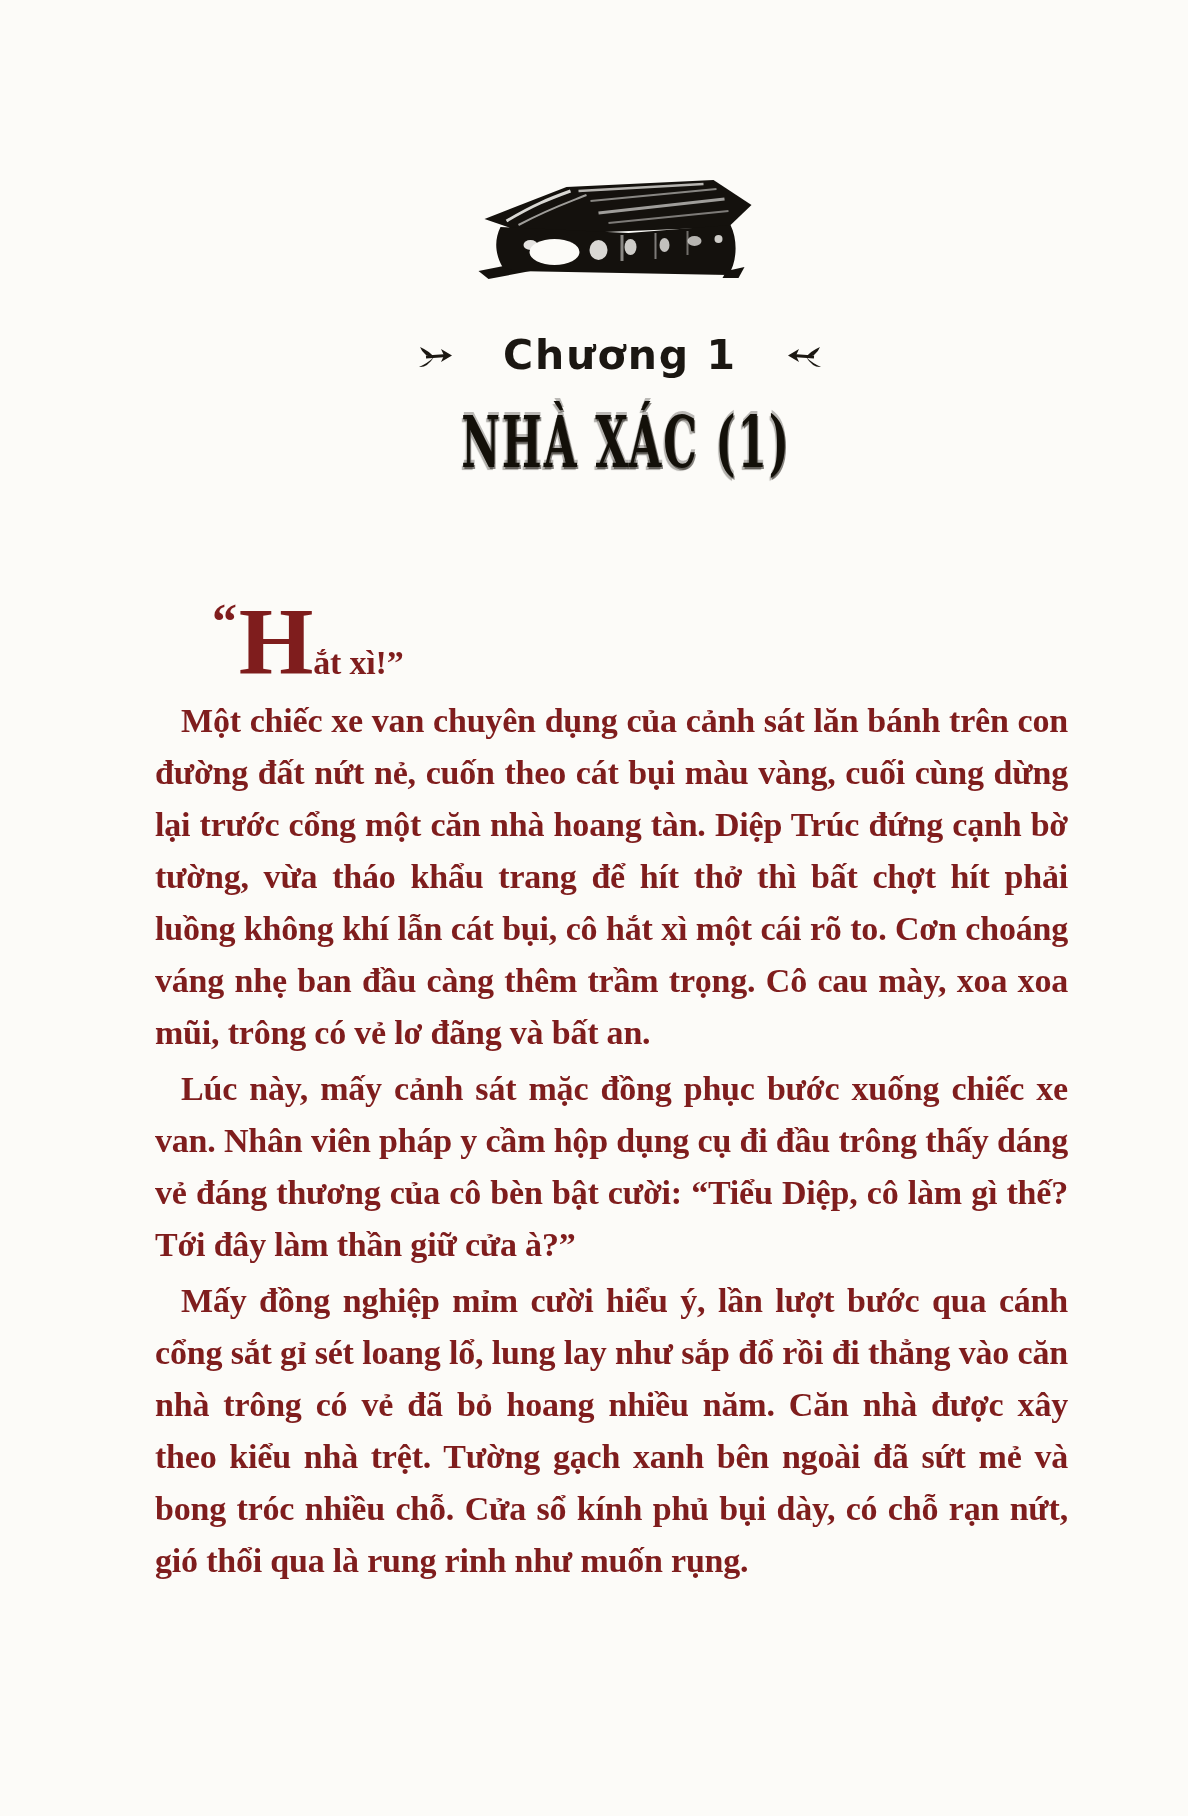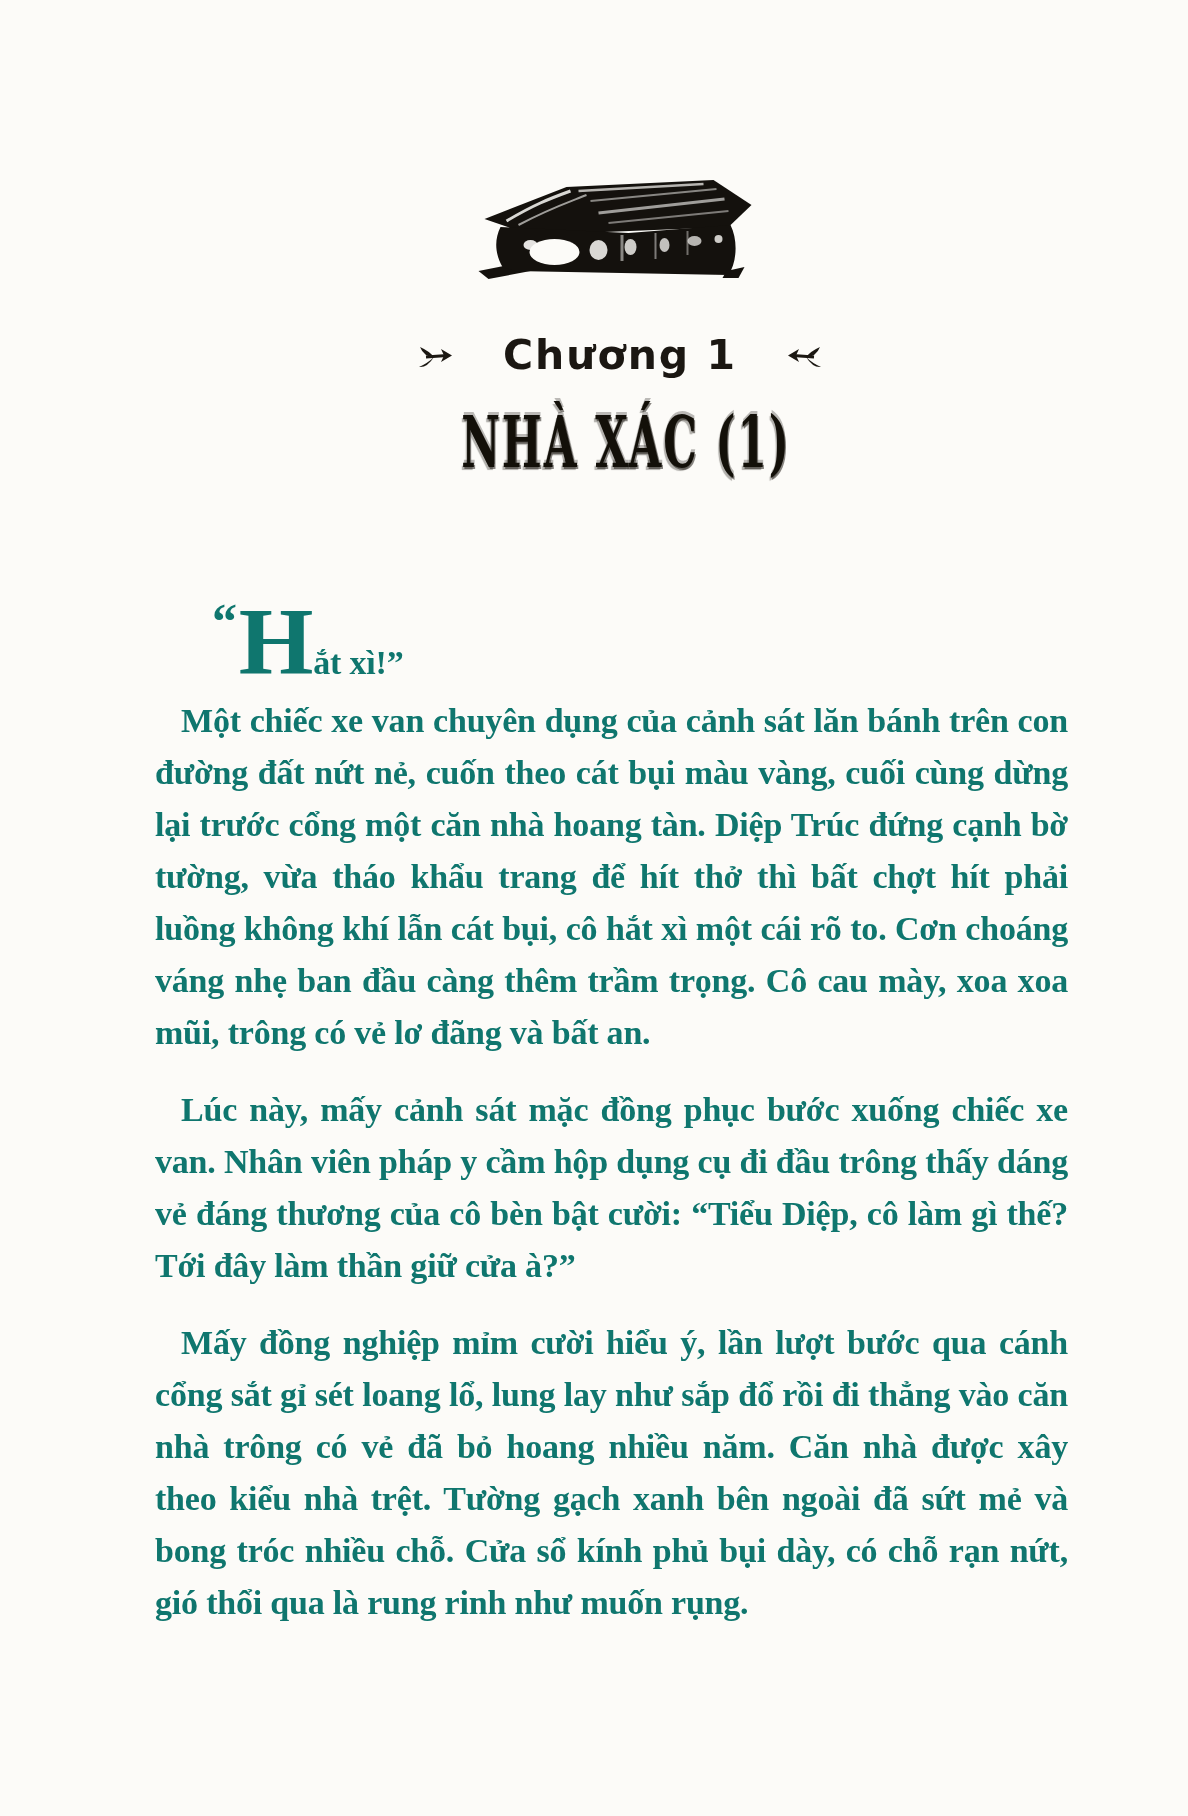--- a/index.html
+++ b/index.html
@@ -38,28 +38,28 @@
     transform-origin:50% 50%;
     text-shadow: 2px 2px 0 rgba(19,16,9,.5),
                 -2px 3px 1px rgba(19,16,9,.32),
                  1px -2px 0 rgba(19,16,9,.28);
   }
 
   
   .text-block {
     position:absolute; left:155px; top:560px; width:913px;
     font-size:34px; line-height:52px; font-weight:600;
-    text-align:justify; letter-spacing:-0.2px; color:#0f766e;
+    text-align:justify; letter-spacing:-0.2px; color:#7f1d1d;
   }
   .opening { margin:0; padding-top:34px; text-indent:57px; line-height:1.1; }
   .oq  { font-size:50px; font-weight:700; vertical-align:36px; margin-right:2px; }
   .dropcap { font-size:96px; font-weight:700; line-height:.9; }
   .rest { font-size:34px; }
   .para { margin:10px 0 0 0; text-indent:26px; }
-  .para + .para { margin-top:25px; }
+  .para + .para { margin-top:4px; }
 </style>
 </head>
 <body>
 
 <div class="page">
 
   <figure class="coffin">
     <svg viewBox="0 0 285 112">
 
       <polygon points="0,96 46,87 52,96 10,104" fill="#14110d"></polygon>

